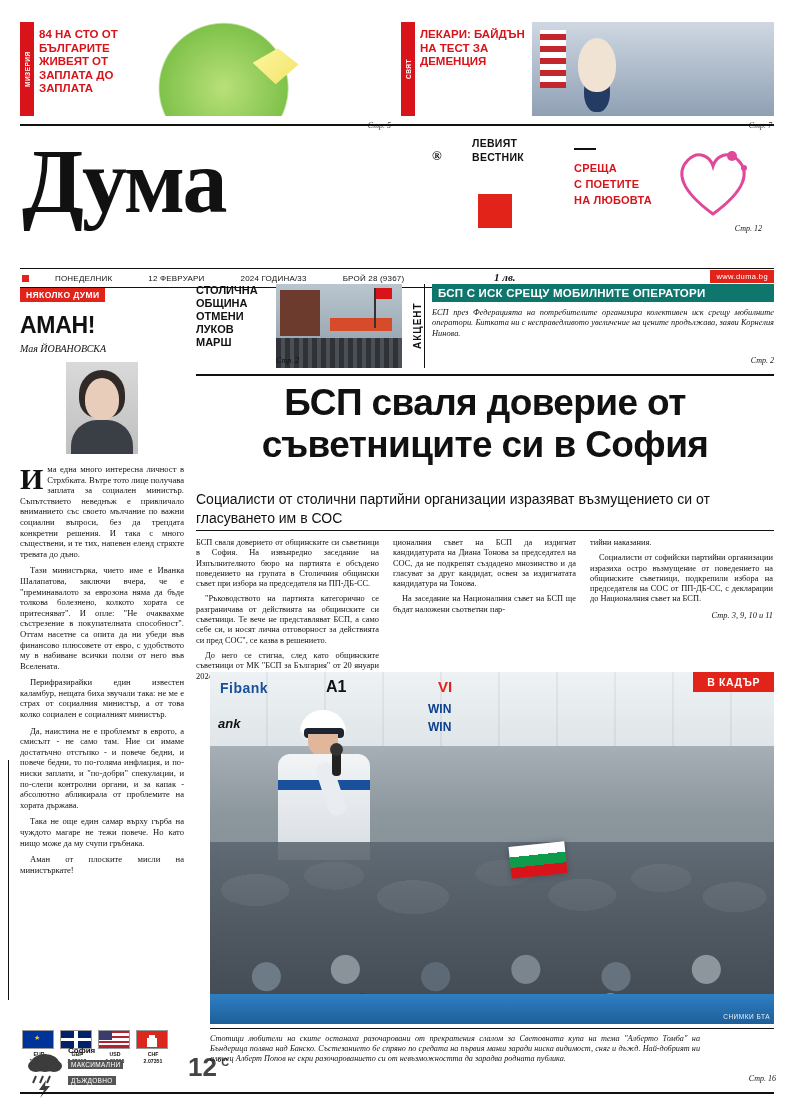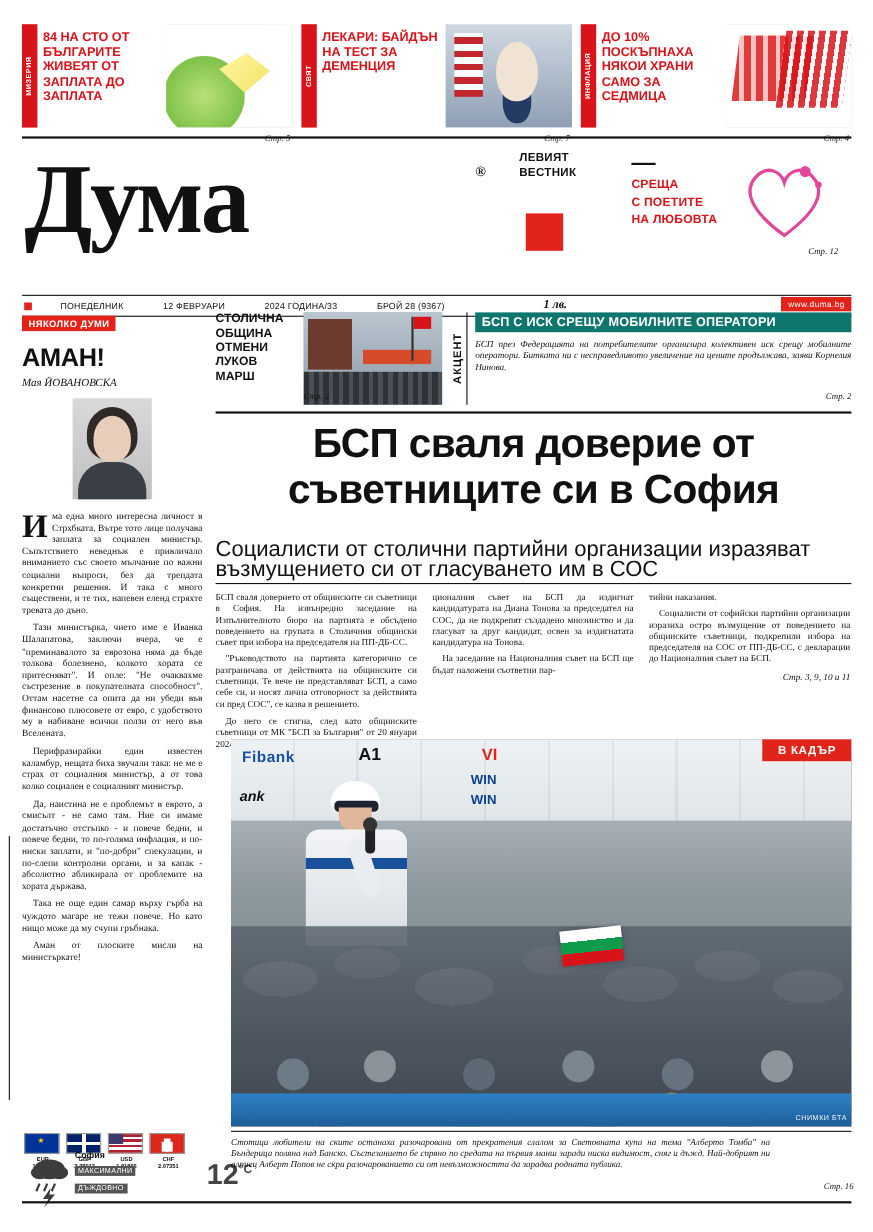--- a/index.html
+++ b/index.html
@@ -154,21 +154,21 @@
   .mt-body{font-size:8.4px;line-height:10.4px;text-align:justify;margin-top:6px;font-style:italic;}
   .mt-page2{position:absolute;right:0;top:72px;font-size:8px;font-style:italic;}
 
   .hr-mid{position:absolute;left:196px;top:374px;width:578px;height:1.5px;background:#111;}
 
   
   .main-head{position:absolute;left:196px;top:382px;width:578px;
     font-family:"Liberation Sans",sans-serif;font-weight:bold;font-size:37px;line-height:42px;
     text-align:center;letter-spacing:-.6px;}
   .sub-head{position:absolute;left:196px;top:490px;width:578px;
-    font-family:"Liberation Sans",sans-serif;font-size:20px;line-height:19px;color:#111;}
+    font-family:"Liberation Sans",sans-serif;font-size:14px;line-height:19px;color:#111;}
   .hr-sub{position:absolute;left:196px;top:530px;width:578px;height:1px;background:#111;}
 
   
   .cols3{position:absolute;left:196px;top:538px;width:578px;height:128px;display:flex;gap:14px;}
   .c3{width:183px;font-size:8.4px;line-height:10.3px;text-align:justify;hyphens:auto;}
   .c3 p{margin:0 0 5px 0;text-indent:9px;}
   .c3 p.first{text-indent:0;}
   .c3 .seealso{font-style:italic;text-align:right;font-size:8.4px;margin-top:6px;}
 
   
@@ -259,28 +259,20 @@
 
     <div class="teaser">
       <div class="teaser-tag">СВЯТ</div>
       <div class="teaser-text">ЛЕКАРИ: БАЙДЪН НА ТЕСТ ЗА ДЕМЕНЦИЯ</div>
       <div class="teaser-img">
           <div class="art2"></div>
         </div>
       <div class="teaser-page">Стр. 7</div>
     </div>
 
-    <div class="teaser">
-      <div class="teaser-tag">ИНФЛАЦИЯ</div>
-      <div class="teaser-text">ДО 10% ПОСКЪПНАХА НЯКОИ ХРАНИ САМО ЗА СЕДМИЦА</div>
-      <div class="teaser-img">
-          <div class="art3"></div>
-        </div>
-      <div class="teaser-page">Стр. 4</div>
-    </div>
   </div>
   <div class="hr-top"></div>
 
   <div class="masthead">
     <div class="logo">Дума</div>
     <div class="logo-reg">®</div>
     <div class="logo-sq"></div>
     <div class="left-paper">ЛЕВИЯТ<br>ВЕСТНИК</div>
     <div class="dash"></div>
     <div class="meet">

